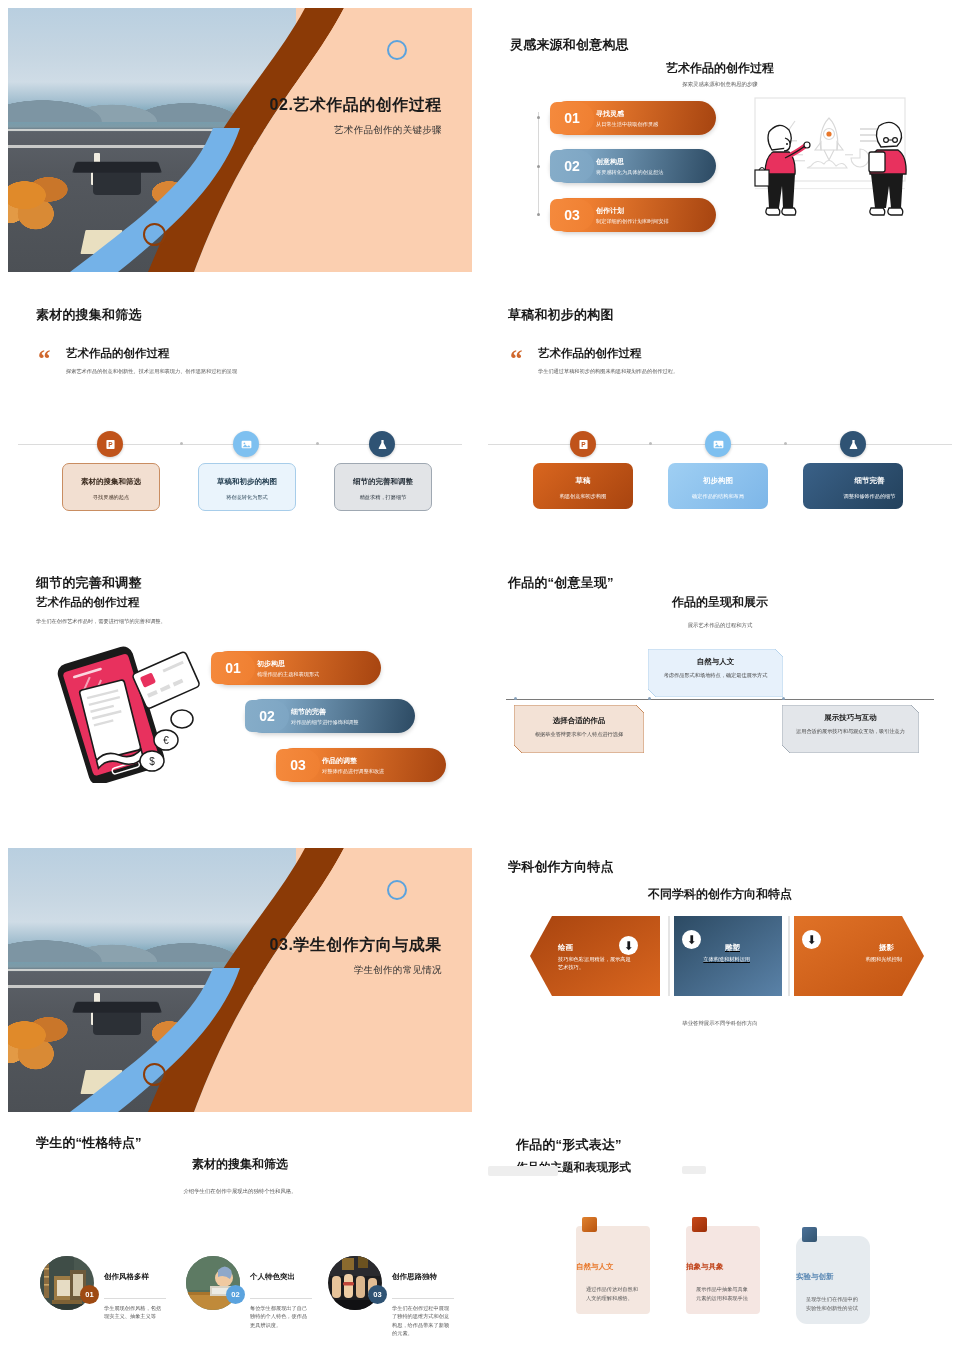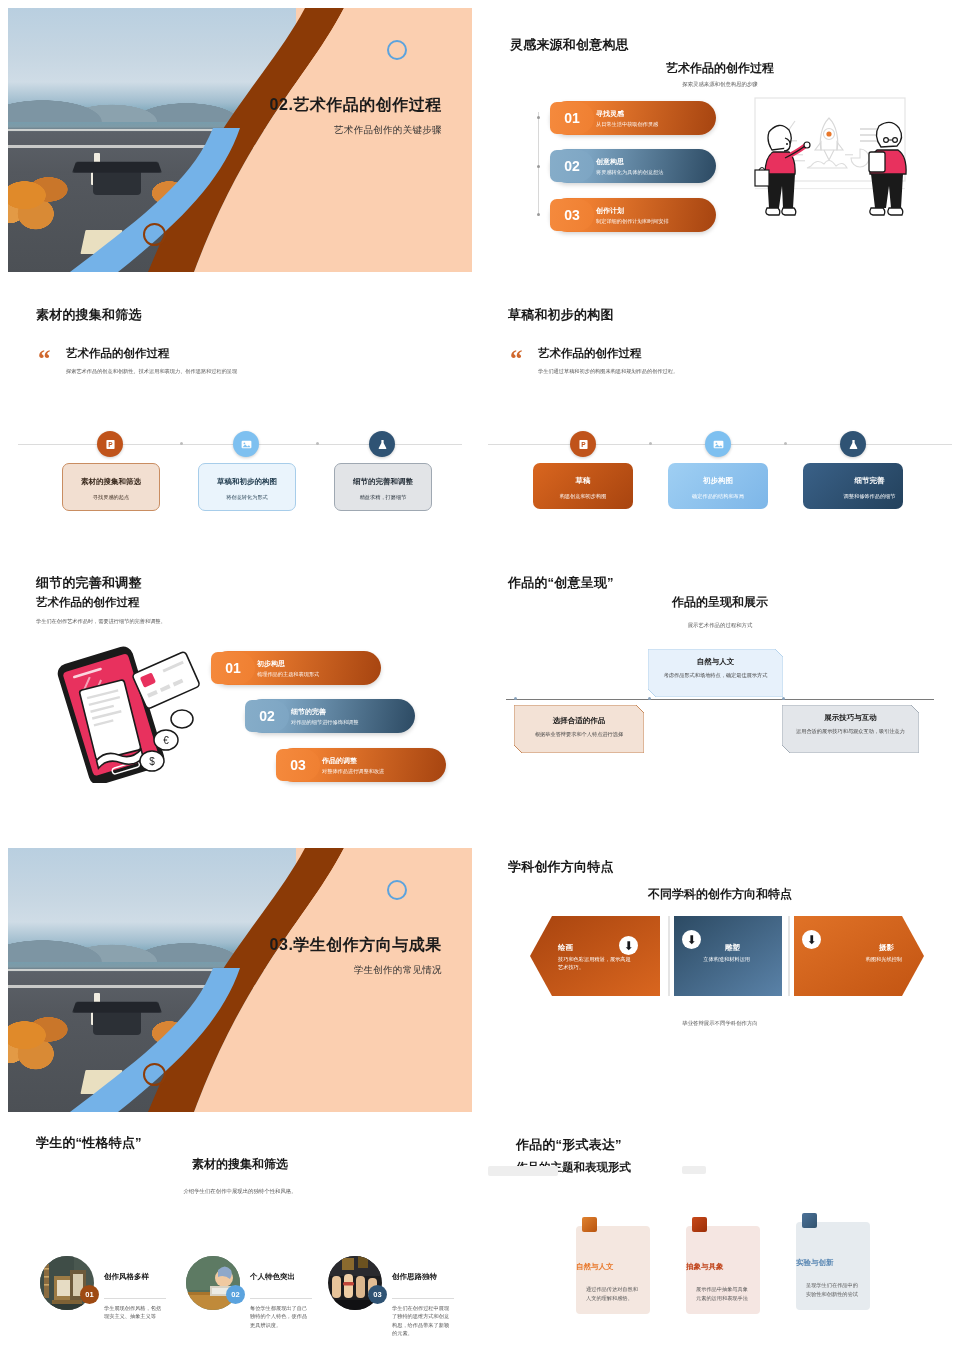--- a/index.html
+++ b/index.html
@@ -548,21 +548,21 @@
             </defs>
           <path d="M22 0 L130 0 L130 80 L22 80 L0 40 Z" fill="url(#gpaint)"></path>
         </svg>
         <div class="t" style="position:relative;margin-left:28px;margin-top:27px;">绘画</div>
         <div class="d" style="position:relative;margin-left:28px;width:76px;">技巧和色彩运用精湛，展示高超艺术技巧。</div>
         <div class="arrow-badge" style="right:22px;top:20px;">⬇</div>
       </div>
 
       <div class="vsep" style="left:180px;top:68px;height:80px;"></div>
 
-      <div class="chev" style="left:186px;top:68px;width:88px;height:80px;">
+      <div class="chev" style="left:186px;top:68px;width:88px;height:80px;text-decoration:underline;">
         <svg style="position:absolute;inset:0;" width="108" height="80" viewBox="0 0 108 80" preserveAspectRatio="none">
           <defs>
               <linearGradient id="gsculpt" x1="0" y1="0" x2="1" y2="1">
             <stop offset="0" stop-color="#2C4A63"></stop>
                 <stop offset="1" stop-color="#5A82A8"></stop>
           </linearGradient>
             </defs>
           <rect x="0" y="0" width="108" height="80" fill="url(#gsculpt)"></rect>
         </svg>
         <div class="t" style="position:relative;text-align:right;padding-right:22px;margin-top:27px;">雕塑</div>
@@ -677,21 +677,21 @@
         <div class="t" style="color:#E8772A;">自然与人文</div>
         <div class="d">通过作品传达对自然和人文的理解和感悟。</div>
       </div>
 
       <div class="tabcard" style="left:198px;top:98px;width:74px;height:88px;background:#F5E6E2;">
         <div class="tag" style="background:linear-gradient(135deg,#C8491A,#9B2F08);"></div>
         <div class="t" style="color:#C0431A;">抽象与具象</div>
         <div class="d">展示作品中抽象与具象元素的运用和表现手法</div>
       </div>
 
-      <div class="tabcard" style="left:308px;top:94px;width:74px;height:88px;background:#E6EBEF;">
+      <div class="tabcard" style="left:308px;top:108px;width:74px;height:88px;background:#E6EBEF;border-radius:11px;">
         <div class="tag" style="background:linear-gradient(135deg,#4C7299,#33546F);"></div>
         <div class="t" style="color:#5D8AB5;">实验与创新</div>
         <div class="d">呈现学生们在作品中的实验性和创新性的尝试</div>
       </div>
     </div>
   </div>
 
 </div>
 
 </body></html>

